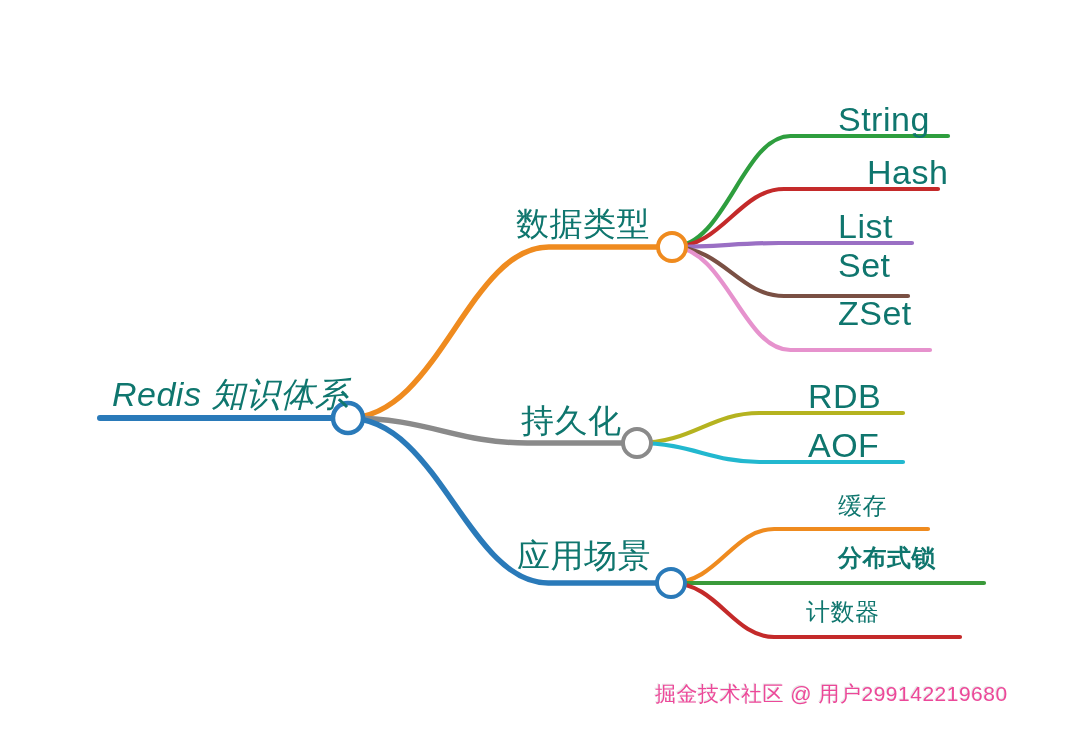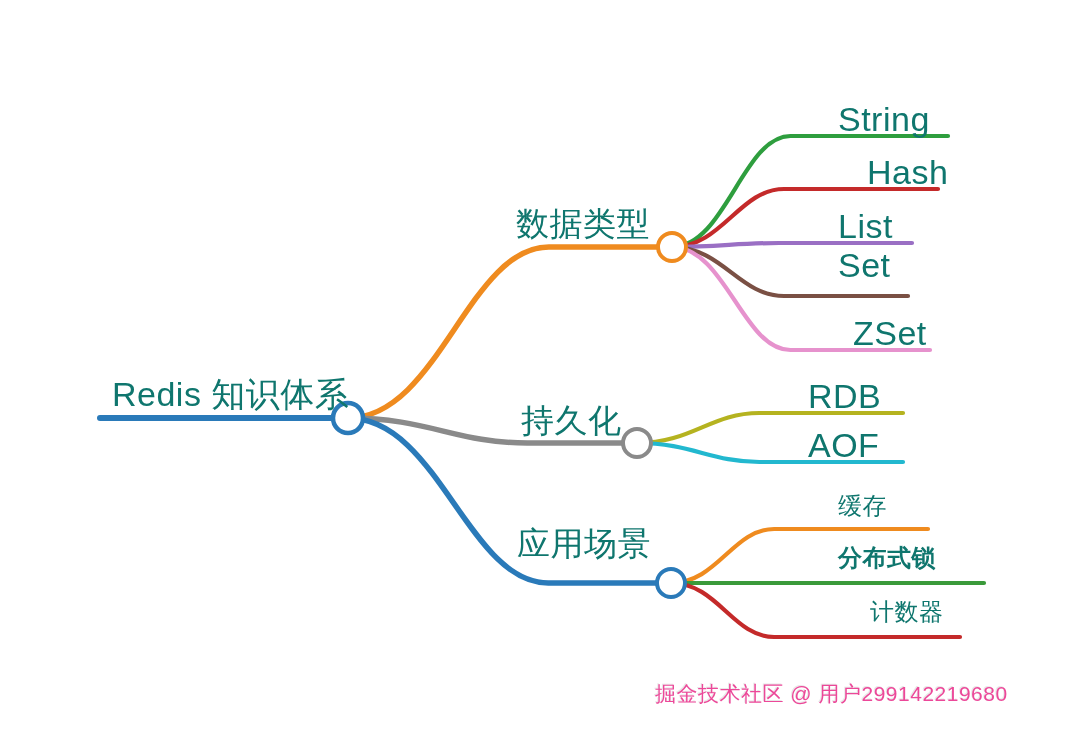--- a/index.html
+++ b/index.html
@@ -71,28 +71,28 @@
       <path d="M 637 443 C 692.08 443, 710.4399999999999 413, 759.4 413 L 903 413" stroke="#b5b320" stroke-width="4.2" fill="none" stroke-linecap="round" stroke-linejoin="round"></path>
       <path d="M 637 443 C 692.08 443, 710.4399999999999 462, 759.4 462 L 903 462" stroke="#22b8cf" stroke-width="4.2" fill="none" stroke-linecap="round" stroke-linejoin="round"></path>
       <circle cx="637" cy="443" r="14" fill="#ffffff" stroke="#8a8a8a" stroke-width="4"></circle>
       <path d="M 348 418 C 438.117 418, 468.156 583, 548.26 583 L 671 583" stroke="#2a7ab9" stroke-width="5.5" fill="none" stroke-linecap="round" stroke-linejoin="round"></path>
       <path d="M 671 583 C 717.44 583, 732.9200000000001 529, 774.2 529 L 928 529" stroke="#ef8b1f" stroke-width="4.2" fill="none" stroke-linecap="round" stroke-linejoin="round"></path>
       <path d="M 671 583 L 984 583" stroke="#3a9a3a" stroke-width="4.2" fill="none" stroke-linecap="round" stroke-linejoin="round"></path>
       <path d="M 671 583 C 717.44 583, 732.9200000000001 637, 774.2 637 L 960 637" stroke="#c42a2a" stroke-width="4.2" fill="none" stroke-linecap="round" stroke-linejoin="round"></path>
       <circle cx="671" cy="583" r="14" fill="#ffffff" stroke="#2a7ab9" stroke-width="4"></circle>
       <circle cx="348" cy="418" r="15" fill="#ffffff" stroke="#2a7ab9" stroke-width="4.5"></circle>
     </svg>
-<div class="node-label label-root" style="left: 112px; top: 377px;">Redis 知识体系</div>
+<div class="node-label label-root" style="left: 112px; top: 377px; font-style: italic;">Redis 知识体系</div>
     <div class="node-label label-branch" style="left: 516px; top: 207px; text-align: right;">数据类型</div>
     <div class="node-label label-leaf-latin" style="left: 838px; top: 102px;">String</div>
     <div class="node-label label-leaf-latin" style="left: 838px; top: 155px; margin-left: 29px;">Hash</div>
     <div class="node-label label-leaf-latin" style="left: 838px; top: 209px;">List</div>
     <div class="node-label label-leaf-latin" style="left: 838px; top: 248px;">Set</div>
-    <div class="node-label label-leaf-latin" style="left: 838px; top: 316px; margin-left: 15px;">ZSet</div>
+    <div class="node-label label-leaf-latin" style="left: 838px; top: 296px;">ZSet</div>
     <div class="node-label label-branch" style="left: 521px; top: 404px;">持久化</div>
     <div class="node-label label-leaf-latin" style="left: 808px; top: 379px;">RDB</div>
     <div class="node-label label-leaf-latin" style="left: 808px; top: 428px;">AOF</div>
-    <div class="node-label label-branch" style="left: 517px; top: 527px;">应用场景</div>
+    <div class="node-label label-branch" style="left: 517px; top: 539px;">应用场景</div>
     <div class="node-label label-leaf-cjk" style="left: 838px; top: 494px;">缓存</div>
     <div class="node-label label-leaf-cjk" style="left: 838px; top: 546px; font-weight: bold;">分布式锁</div>
-    <div class="node-label label-leaf-cjk" style="left: 870px; top: 600px;">计数器</div>
+    <div class="node-label label-leaf-cjk" style="left: 806px; top: 600px;">计数器</div>
     <div class="watermark" style="left: 655px; top: 680px; color: #ec4899;">掘金技术社区 @ 用户299142219680</div>
   </div>
 
 </body></html>

